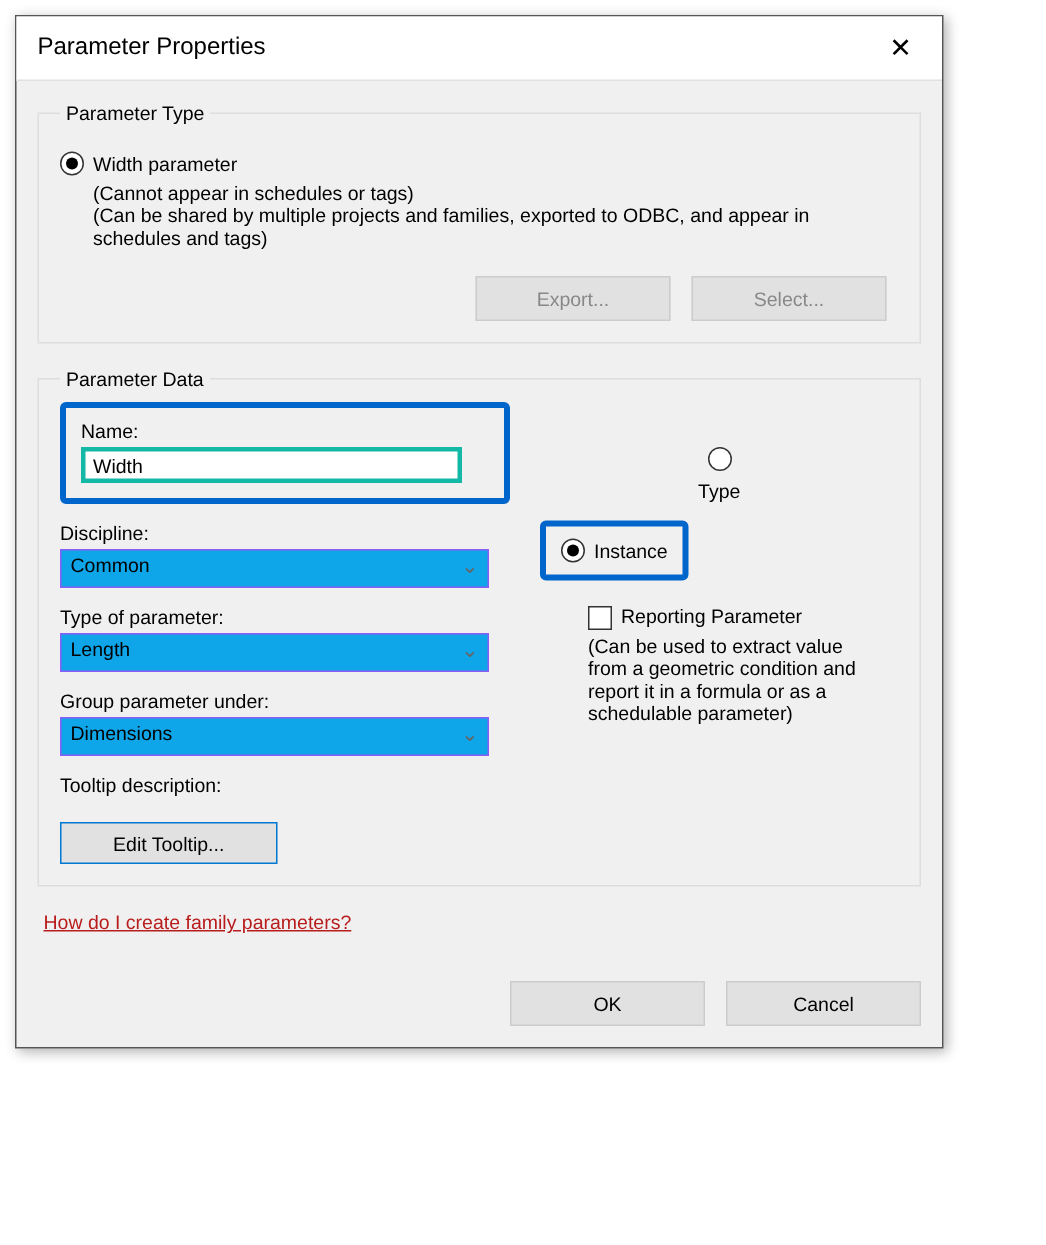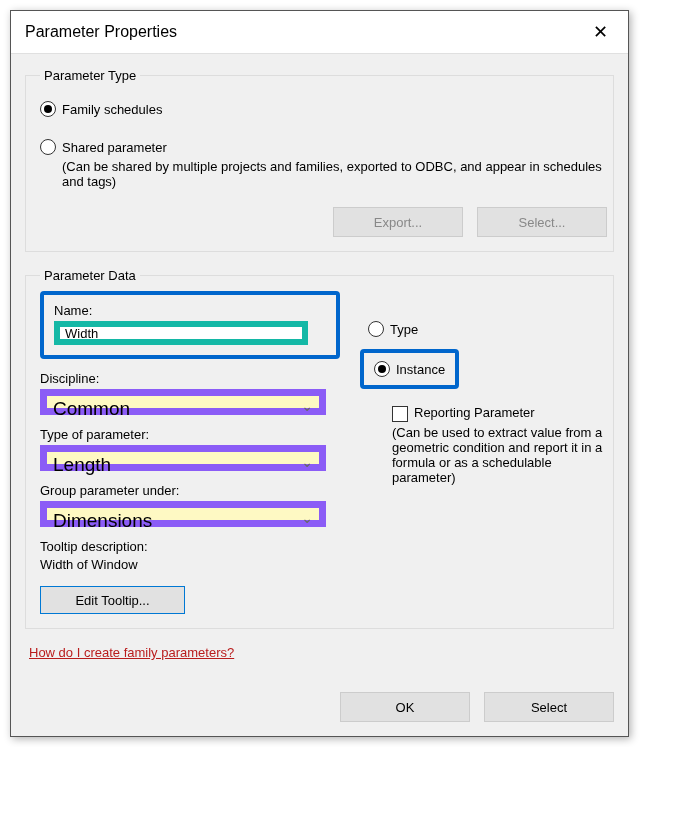--- a/index.html
+++ b/index.html
@@ -34,21 +34,21 @@
       color: #000;
       cursor: pointer;
       padding: 0 6px;
     }
     .content {
       padding: 14px;
     }
     fieldset {
       border: 1px solid #ddd;
       margin: 0 0 16px 0;
-      padding: 10px 6px 14px 14px;
+      padding: 10px 22px 14px 14px;
       position: relative;
     }
     fieldset legend {
       padding: 0 4px;
       font-size: 13px;
       color: #000;
     }
     .radio-row {
       display: flex;
       align-items: center;
@@ -112,34 +112,34 @@
     }
     .field-label {
       display: block;
       margin-top: 12px;
       margin-bottom: 3px;
       font-size: 13px;
     }
     .text-input {
       width: 254px;
       height: 24px;
-      border: 6px solid #14b8a6;
+      border: 3px solid #14b8a6;
       background: #fff;
       padding: 2px 5px;
       font-family: inherit;
       font-size: 13px;
     }
     .select {
       width: 286px;
       height: 26px;
-      border: 7px solid #8b5cf6;
-      background: #fef9c3;
+      border: 1px solid #8b5cf6;
+      background: #0ea5e9;
       padding: 2px 22px 2px 6px;
       font-family: inherit;
-      font-size: 19px;
+      font-size: 13px;
       position: relative;
       cursor: pointer;
     }
     .select::after {
       content: "⌄";
       position: absolute;
       right: 6px;
       top: 2px;
       font-size: 14px;
       color: #666;
@@ -222,27 +222,24 @@
   </div>
 
   <div class="content">
 
     
     <fieldset>
       <legend>Parameter Type</legend>
 
       <div class="radio-row">
         <span class="radio checked"></span>
-        <span>Family schedules</span>
+        <span>Width parameter</span>
       </div>
-
-      <div class="radio-row" style="margin-top:22px;">
-        <span class="radio"></span>
-        <span>Shared parameter</span>
-      </div>
+      <div class="sublabel">(Cannot appear in schedules or tags)</div>
+
       <div class="sublabel" style="max-width:560px;">(Can be shared by multiple projects and families, exported to ODBC, and appear in schedules and tags)</div>
 
       <div class="btn-row-right">
         <button class="btn disabled">Export...</button>
         <button class="btn disabled">Select...</button>
       </div>
     </fieldset>
 
     
     <fieldset>
@@ -265,27 +262,26 @@
           <div class="select">
             <span>Length</span>
           </div>
 
           <label class="field-label">Group parameter under:</label>
           <div class="select">
             <span>Dimensions</span>
           </div>
 
           <label class="field-label">Tooltip description:</label>
-          <div class="tooltip-text">Width of Window</div>
 
           <button class="edit-tooltip-btn">Edit Tooltip...</button>
         </div>
 
         <div class="col-right">
-          <div class="radio-row" style="margin-left:8px;">
+          <div class="radio-row" style="margin-left:8px;flex-direction:column;">
             <span class="radio"></span>
             <span>Type</span>
           </div>
 
           <div class="highlight-box highlight-instance" style="margin-top:8px;">
             <div class="radio-row" style="margin:0;">
               <span class="radio checked"></span>
               <span>Instance</span>
             </div>
           </div>
@@ -299,16 +295,16 @@
 
       </div>
     </fieldset>
 
     <a class="help-link">How do I create family parameters?</a>
 
   </div>
 
   <div class="dialog-buttons">
     <button class="btn">OK</button>
-    <button class="btn">Select</button>
+    <button class="btn">Cancel</button>
   </div>
 
 </div>
 
 </body></html>

